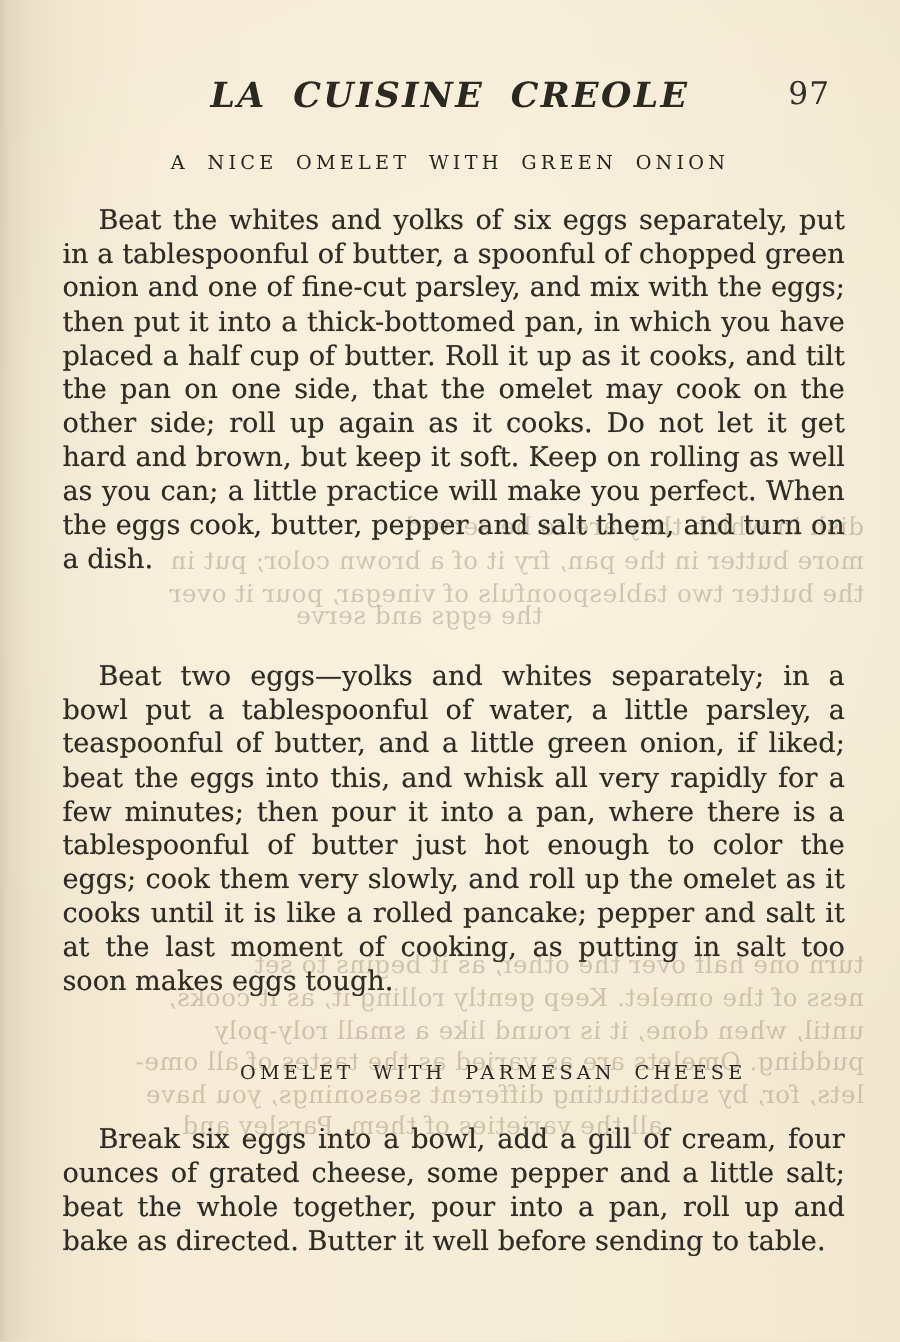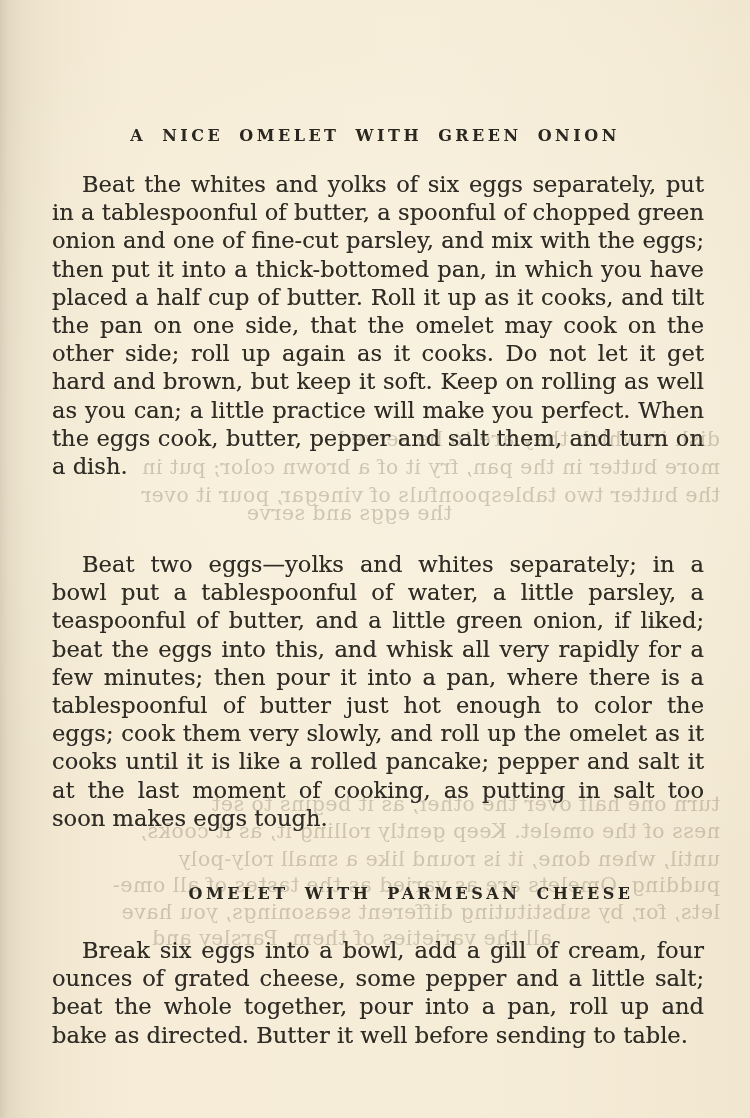--- a/index.html
+++ b/index.html
@@ -26,21 +26,21 @@
     color: #2c2923;
   }
   .page-number {
     position: absolute; top: 2px; right: 58px;
     font-size: 26px; font-style: normal; color: #33302a;
     letter-spacing: 1px;
   }
   .recipe-heading {
     position: absolute; left: 0; width: 100%;
     text-align: center;
-    font-size: 16px; font-weight: 700;
+    font-size: 16px; font-weight: 400;
     letter-spacing: 3.5px; word-spacing: 7px;
     color: #2a2721;
   }
   .h1 { top: 126px; }
   .h2 { top: 503px; }
   .h3 { top: 884px; padding-left: 36px; }
   .recipe-body {
     position: absolute; left: 52px; width: 652px;
     text-align: justify;
     font-size: 22.6px; line-height: 28.2px;
@@ -63,20 +63,24 @@
   }
   .g1a { top: 426px; } .g1b { top: 454px; } .g1c { top: 482px; } .g1d { top: 500px; width: 420px; }
   .g2a { top: 791px; } .g2b { top: 818px; } .g2c { top: 846px; }
   .g2d { top: 872px; } .g2e { top: 899px; } .g2f { top: 925px; width: 520px; }
 </style>
 </head>
 <body>
 
 <div class="page">
 
+  <div class="running-header">
+    <span class="book-title">LA CUISINE CREOLE</span>
+    <span class="page-number">97</span>
+  </div>
 
   <div class="ghost-line g1a">dish in which they are to be served</div>
   <div class="ghost-line g1b">more butter in the pan, fry it of a brown color; put in</div>
   <div class="ghost-line g1c">the butter two tablespoonfuls of vinegar, pour it over</div>
   <div class="ghost-line g1d">the eggs and serve</div>
   <div class="ghost-line g2a">turn one half over the other, as it begins to set</div>
   <div class="ghost-line g2b">ness of the omelet.  Keep gently rolling it, as it cooks,</div>
   <div class="ghost-line g2c">until, when done, it is round like a small roly-poly</div>
   <div class="ghost-line g2d">pudding.  Omelets are as varied as the tastes of all ome-</div>
   <div class="ghost-line g2e">lets, for, by substituting different seasonings, you have</div>

